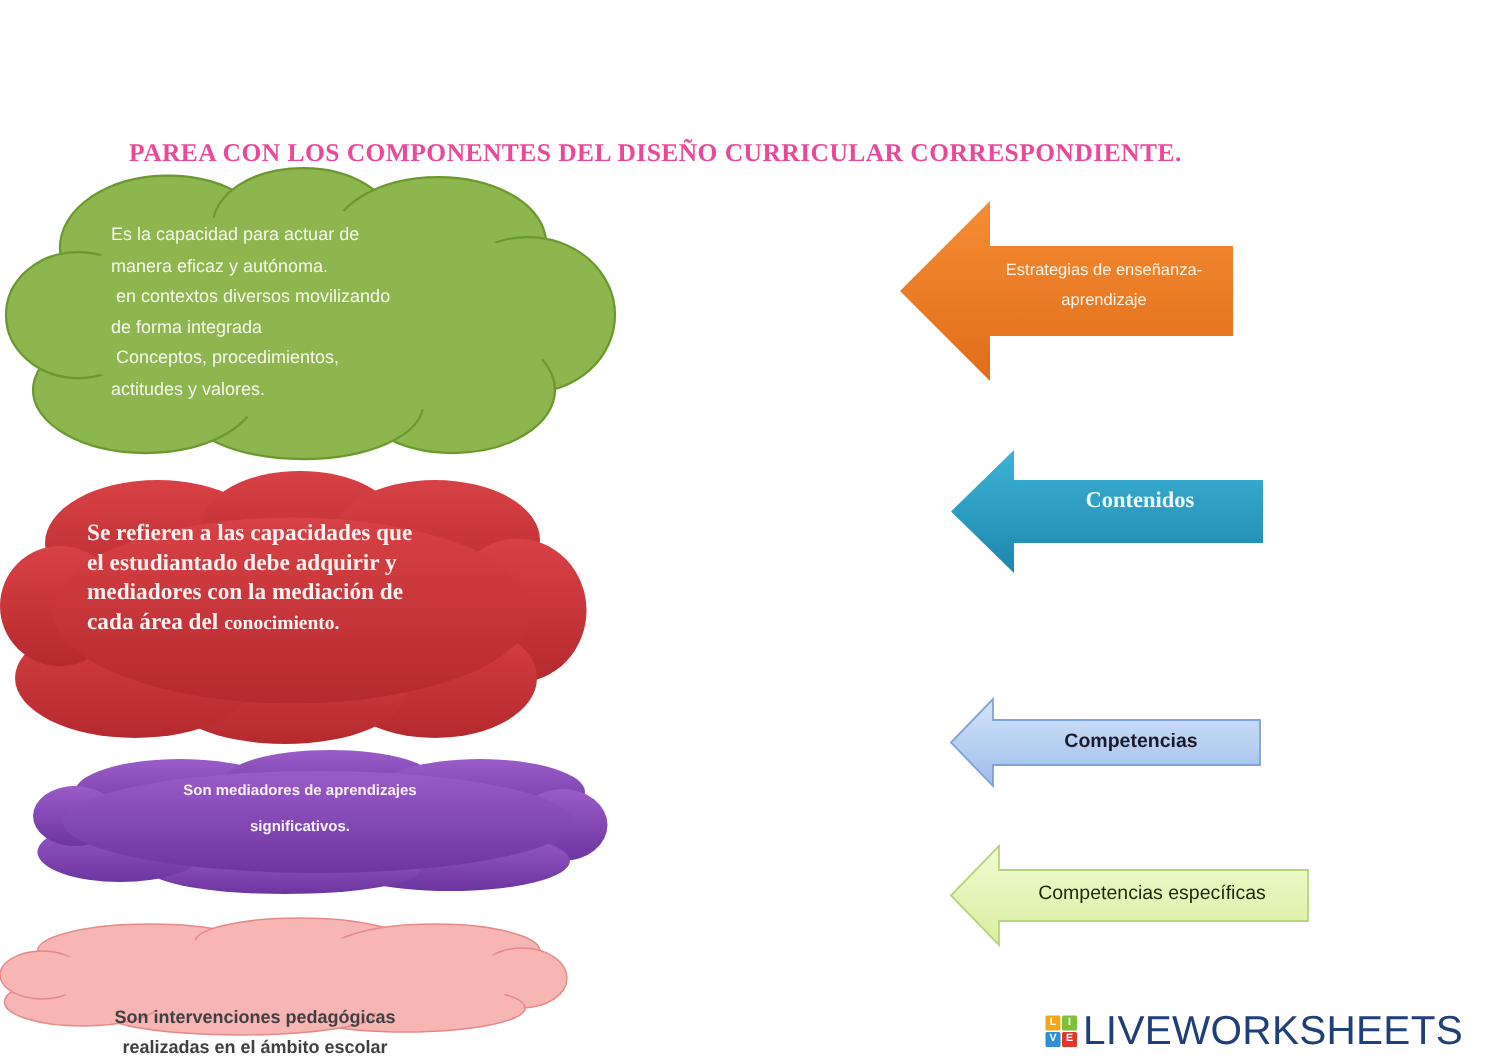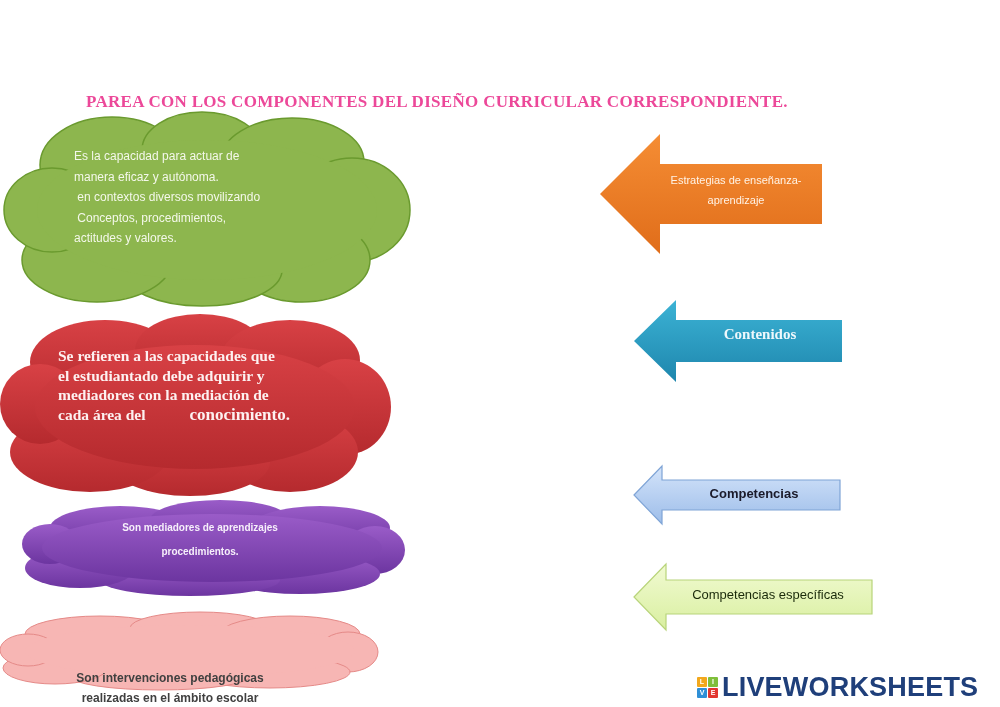--- a/index.html
+++ b/index.html
@@ -13,40 +13,40 @@
     font-size: 17px; color: #ec4899; letter-spacing: 0.3px;
     text-transform: uppercase; white-space: nowrap;
   }
   .cloud { position: absolute; }
   .cloud svg { position: absolute; left: 0; top: 0; }
   .cloud .txt { position: absolute; color: #fff; }
   .c1 { left: 2px; top: 110px; width: 412px; height: 200px; }
   .c1 .txt { left: 72px; top: 36px; font-size: 12px; line-height: 20.5px; color: #f4f8ea; }
   .c2 { left: 0px; top: 312px; width: 392px; height: 186px; }
   .c2 .txt { left: 58px; top: 34px; font-family: "Liberation Serif", serif; font-weight: bold; font-size: 15.5px; line-height: 19.5px; color:#fdf1f1; }
-  .c2 .big { font-size: 17px; margin-left: 40px; }
+  .c2 .big { font-size: 13px; }
   .c3 { left: 20px; top: 498px; width: 388px; height: 100px; }
   .c3 .txt { left: 0; width: 360px; top: 18px; text-align: center; font-weight: bold; font-size: 10px; line-height: 24px; color:#f7f0fb; }
   .c4 { left: 0px; top: 610px; width: 382px; height: 82px; }
   .c4 .txt { left: 0; width: 340px; top: 18px; text-align: center; font-weight: bold; font-size: 12px; line-height: 20px; color:#404040;margin-top:40px; }
   .arrow { position: absolute; }
   .arrow svg { position: absolute; left: 0; top: 0; }
   .arrow .lbl { position: absolute; text-align: center; }
   .a1 { left: 598px; top: 132px; width: 226px; height: 124px; }
   .a1 .lbl { left: 50px; top: 38px; width: 176px; font-size: 11px; line-height: 20px; color: #fff3e6; }
   .a2 { left: 632px; top: 298px; width: 212px; height: 86px; }
   .a2 .lbl { left: 44px; top: 28px; width: 168px; font-family: "Liberation Serif", serif; font-weight: bold; font-size: 15px; color: #eef8fc; }
   .a3 { left: 632px; top: 464px; width: 212px; height: 62px; }
   .a3 .lbl { left: 32px; top: 22px; width: 180px; font-weight: bold; font-size: 13px; color: #1a1a2a; }
   .a4 { left: 632px; top: 562px; width: 244px; height: 70px; }
   .a4 .lbl { left: 28px; top: 25px; width: 216px; font-weight: normal; font-size: 13px; color: #1a2a0a; }
   .logo { position: absolute; left: 697px; top: 672px; height: 30px; display: flex; align-items: center; }
   .logo-tiles { display: grid; grid-template-columns: 10px 10px; grid-template-rows: 10px 10px; gap: 1px; margin-right: 4px; }
   .logo-tiles span { display: flex; align-items: center; justify-content: center; font-size: 7px; font-weight: bold; color: #fff; border-radius: 1px; }
-  .logo-text { font-weight: bold; font-size: 27px; color: #1f3f7a; letter-spacing: 0.2px; }
+  .logo-text { font-weight: normal; font-size: 27px; color: #1f3f7a; letter-spacing: 0.2px; }
 </style>
 </head>
 <body>
 
 <div class="title">Parea con los componentes del diseño curricular correspondiente.</div>
 
 <div class="cloud c1">
   <svg width="412" height="200" viewBox="0 0 412 200">
     <g fill="#8db64e" stroke="#6a9a2e" stroke-width="1.5">
       <ellipse cx="110" cy="55" rx="72" ry="48"></ellipse>
@@ -57,20 +57,21 @@
       <ellipse cx="200" cy="160" rx="80" ry="36"></ellipse>
       <ellipse cx="95" cy="150" rx="75" ry="42"></ellipse>
       <ellipse cx="50" cy="100" rx="48" ry="42"></ellipse>
       <ellipse cx="205" cy="100" rx="170" ry="70" stroke="none"></ellipse>
     </g>
   </svg>
   <div class="txt">
     <div>Es la capacidad para actuar de</div>
     <div>manera eficaz y autónoma.</div>
     <div style="white-space:pre"> en contextos diversos movilizando</div>
+    <div>de forma integrada</div>
     <div style="white-space:pre"> Conceptos, procedimientos,</div>
     <div>actitudes y valores.</div>
   </div>
 </div>
 
 <div class="cloud c2">
   <svg width="392" height="186" viewBox="0 0 392 186">
     <defs>
       <linearGradient id="gRed" x1="0" y1="0" x2="0" y2="1">
         <stop offset="0" stop-color="#d84145"></stop>
@@ -112,21 +113,21 @@
       <ellipse cx="355" cy="52" rx="30" ry="24"></ellipse>
       <ellipse cx="280" cy="76" rx="80" ry="20"></ellipse>
       <ellipse cx="170" cy="82" rx="90" ry="16"></ellipse>
       <ellipse cx="60" cy="70" rx="55" ry="20"></ellipse>
       <ellipse cx="30" cy="46" rx="28" ry="20"></ellipse>
       <ellipse cx="192" cy="50" rx="170" ry="34"></ellipse>
     </g>
   </svg>
   <div class="txt">
     <div>Son mediadores de aprendizajes</div>
-    <div>procedimientos.</div>
+    <div>significativos.</div>
   </div>
 </div>
 
 <div class="cloud c4">
   <svg width="382" height="82" viewBox="0 0 382 82">
     <g fill="#f7b6b4" stroke="#e58a88" stroke-width="1">
       <ellipse cx="100" cy="24" rx="75" ry="18"></ellipse>
       <ellipse cx="200" cy="18" rx="70" ry="16"></ellipse>
       <ellipse cx="290" cy="24" rx="70" ry="18"></ellipse>
       <ellipse cx="348" cy="42" rx="30" ry="20"></ellipse>

